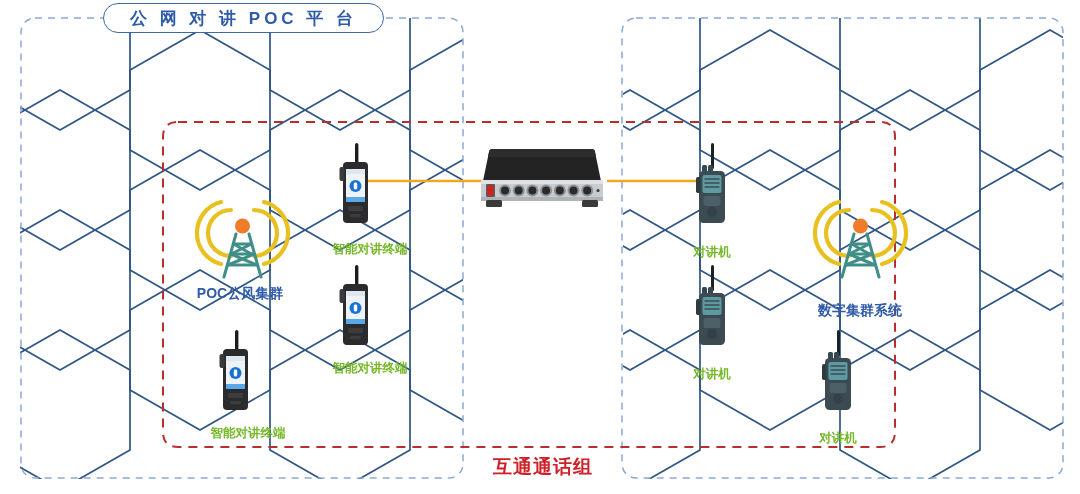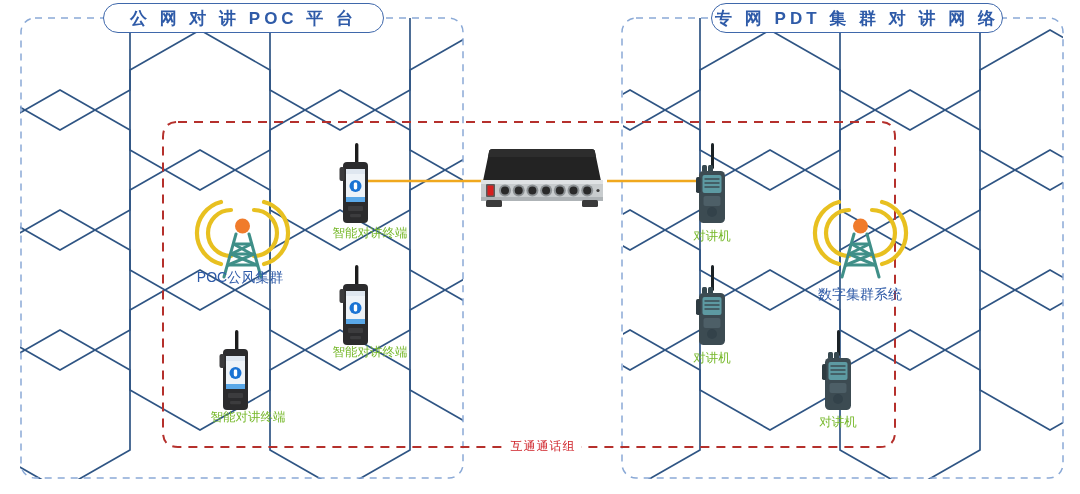--- a/index.html
+++ b/index.html
@@ -41,27 +41,28 @@
     white-space: nowrap;
     z-index: 40;
   }
   #title-pill-left  { left: 103px; top: 3px;  width: 281px; height: 30px; }
   #title-pill-right { left: 711px; top: 3px;  width: 292px; height: 30px; }
 
   
   .node-label {
     position: absolute;
     white-space: nowrap;
-    font-weight: normal;
+    font-weight: bold;
     z-index: 30;
     transform: translateX(-50%);
+    margin-top: 16px;
   }
   .label-green { color: #76b82a; font-size: 12.5px; }
   .label-blue  { color: #2f5ba8; font-size: 14px; }
-  .label-red   { color: #cf2027; font-size: 12px; letter-spacing: 1px; }
+  .label-red   { color: #cf2027; font-size: 19px; letter-spacing: 1px; }
 
   
   .tower { position: absolute; z-index: 25; }
 
   
   .smart-term { position: absolute; z-index: 26; }
 
   
   .radio { position: absolute; z-index: 26; }
 
@@ -128,21 +129,20 @@
 
     <path d="M 178,122 L 880,122 Q 895,122 895,137 L 895,432 Q 895,447 880,447
              L 178,447 Q 163,447 163,432 L 163,137 Q 163,122 178,122 Z" fill="none" stroke="#b5302c" stroke-width="2" stroke-dasharray="9 7"></path>
 
     <line x1="358" y1="181" x2="487" y2="181" stroke="#f0a81e" stroke-width="2.4"></line>
     <line x1="607" y1="181" x2="712" y2="181" stroke="#f0a81e" stroke-width="2.4"></line>
   </svg>
 
   <div id="title-pill-left" class="title-pill">公 网 对 讲 POC 平 台</div>
 
-  <div id="title-pill-right" class="title-pill">专 网 PDT 集 群 对 讲 网 络</div>
 
   <svg class="tower" style="left:190px; top:198px;" width="105" height="82" viewBox="0 0 105 82">
     <g fill="none" stroke="#e8c020" stroke-width="4.2" stroke-linecap="round">
       <path d="M41,12 A22,22 0 0 0 41,58"></path>
       <path d="M31,4  A32,32 0 0 0 31,66"></path>
       <path d="M64,12 A22,22 0 0 1 64,58"></path>
       <path d="M74,4  A32,32 0 0 1 74,66"></path>
     </g>
     <circle cx="52.5" cy="28" r="7.5" fill="#f07b2b"></circle>
     <g stroke="#3f8f88" stroke-width="3" fill="none" stroke-linecap="round">

